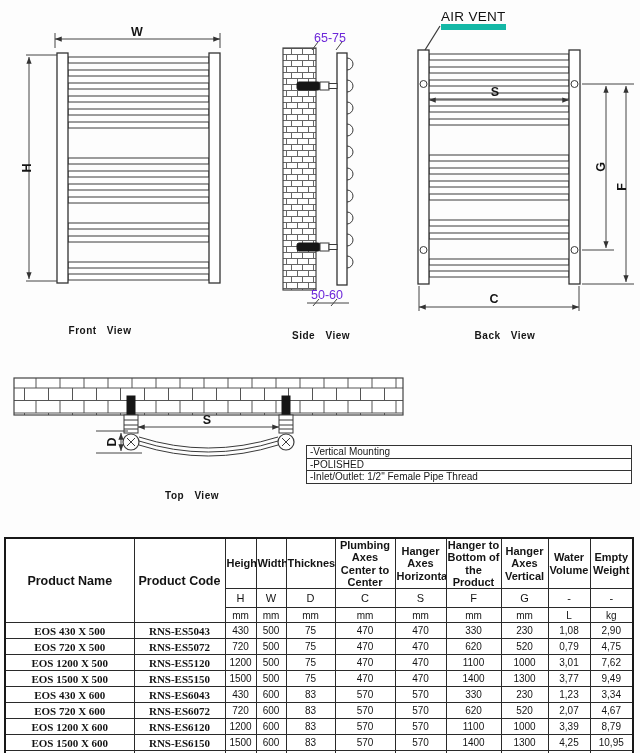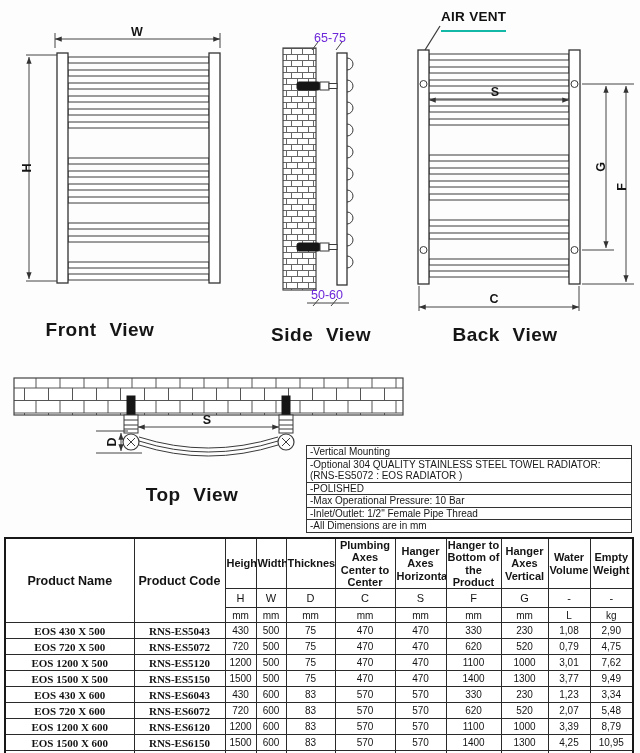--- a/index.html
+++ b/index.html
@@ -9,23 +9,23 @@
   .ln{stroke:#3a3a3a;stroke-width:1;fill:none;}
   .ln2{stroke:#3a3a3a;stroke-width:1.2;fill:none;}
   .tube{fill:#fff;stroke:#3a3a3a;stroke-width:1;}
   .rail{fill:#fff;stroke:#333;stroke-width:1.3;}
   .blackpart{fill:#161616;stroke:#161616;}
   .dimline{stroke:#444;stroke-width:1;fill:none;}
   .lbl{position:absolute;transform:translate(-50%,-50%);white-space:nowrap;color:#151515;}
   .dim{font-size:12.5px;font-weight:bold;}
   .range{font-size:12.5px;font-weight:normal;color:#6d28d9;}
   .rot{transform:translate(-50%,-50%) rotate(-90deg);}
-  .view{font-size:19px;font-weight:bold;letter-spacing:.5px;word-spacing:7px;}
-  .airvent{position:absolute;left:441px;top:9px;font-size:13.5px;font-weight:bold;
-           letter-spacing:.3px;border-bottom:2px solid #14b8a6;padding-bottom:6px;}
+  .view{font-size:10px;font-weight:bold;letter-spacing:.5px;word-spacing:7px;}
+  .airvent{position:absolute;left:441px;top:9px;font-size:13.5px;font-weight:normal;
+           letter-spacing:.3px;border-bottom:6px solid #14b8a6;padding-bottom:0;}
   .notes{position:absolute;left:306px;top:445px;width:324px;border:1px solid #333;
          background:#fff;font-size:10px;line-height:11.5px;color:#181818;}
   .note-row{border-top:1px solid #333;padding:0 3px;}
   .note-row:first-child{border-top:none;}
   table.spec{position:absolute;left:4px;top:537px;width:628px;border-collapse:collapse;
              table-layout:fixed;background:#fff;border:2px solid #181818;}
   table.spec th,table.spec td{border:1px solid #2a2a2a;text-align:center;vertical-align:middle;
              padding:0 1px;overflow:hidden;color:#141414;}
   th.pn{font-size:12.5px;font-weight:bold;}
   th.ht{font-size:11px;font-weight:bold;line-height:1.12;}
@@ -180,34 +180,24 @@
   <span class="lbl view" style="left:505px;top:335px">Back View</span>
   <span class="lbl dim" style="left:207px;top:420px">S</span>
   <span class="lbl dim rot" style="left:112px;top:442px">D</span>
   <span class="lbl view" style="left:192px;top:495px">Top View</span>
 
   <div class="notes">
       <div class="note-row">
         <div>-Vertical Mounting</div>
       </div>
       <div class="note-row">
-        <div>-Optional 304 QUALITY STAINLESS STEEL TOWEL RADIATOR:</div>
-        <div>(RNS-ES5072 : EOS RADIATOR )</div>
-      </div>
-      <div class="note-row">
         <div>-POLISHED</div>
       </div>
       <div class="note-row">
-        <div>-Max Operational Pressure: 10 Bar</div>
-      </div>
-      <div class="note-row">
         <div>-Inlet/Outlet: 1/2" Female Pipe Thread</div>
-      </div>
-      <div class="note-row">
-        <div>-All Dimensions are in mm</div>
       </div>
     </div>
 
   <table class="spec">
       <colgroup>
         <col style="width: 129px;">
         <col style="width: 91px;">
         <col style="width: 31px;">
         <col style="width: 30px;">
         <col style="width: 49px;">
@@ -325,21 +315,21 @@
           <td class="bold">EOS 720 X 600</td>
           <td class="bold">RNS-ES6072</td>
           <td class="val">720</td>
           <td class="val">600</td>
           <td class="val">83</td>
           <td class="val">570</td>
           <td class="val">570</td>
           <td class="val">620</td>
           <td class="val">520</td>
           <td class="val">2,07</td>
-          <td class="val">5,48</td>
+          <td class="val">4,67</td>
         </tr>
         <tr>
           <td class="bold">EOS 1200 X 600</td>
           <td class="bold">RNS-ES6120</td>
           <td class="val">1200</td>
           <td class="val">600</td>
           <td class="val">83</td>
           <td class="val">570</td>
           <td class="val">570</td>
           <td class="val">1100</td>

